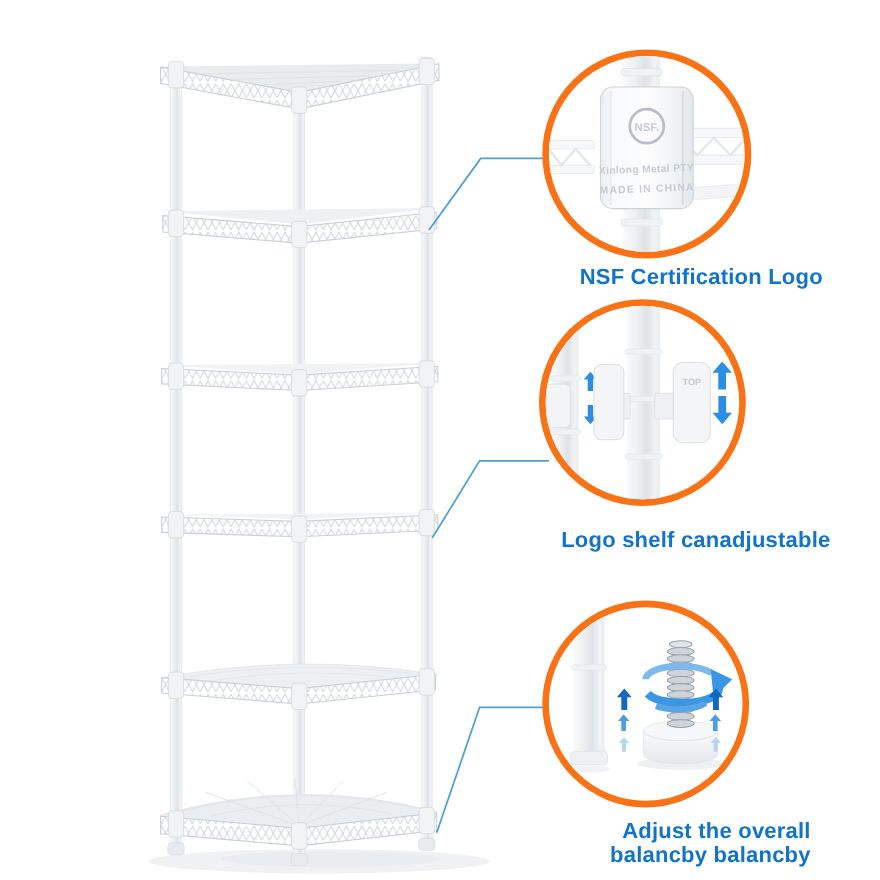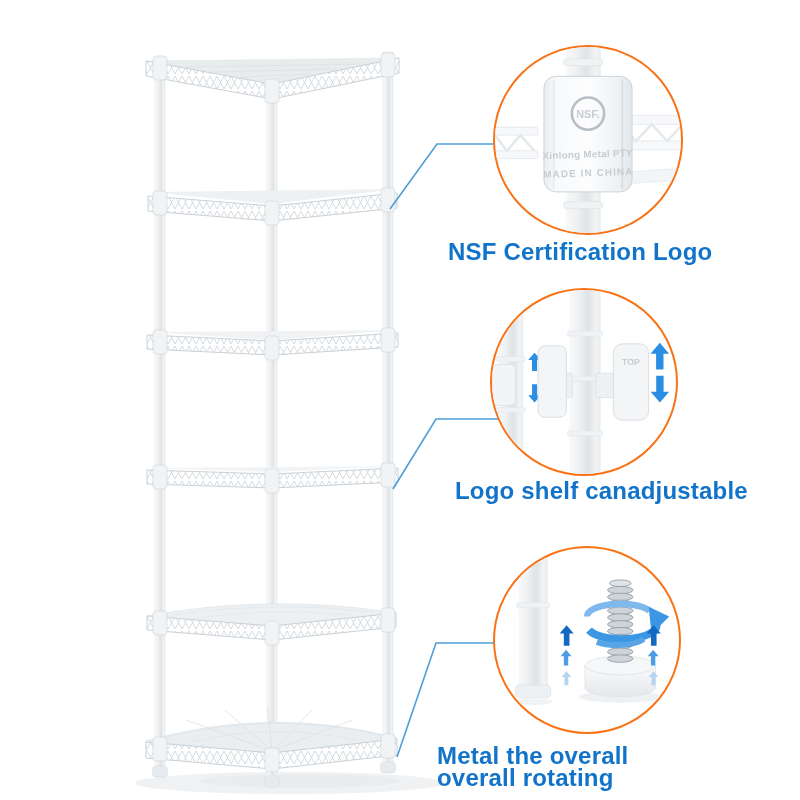--- a/index.html
+++ b/index.html
@@ -1,23 +1,23 @@
 <!DOCTYPE html>
 <html><head>
 <meta charset="utf-8">
 <style>
   html,body{margin:0;padding:0;background:#fff;}
   .stage{position:relative;width:800px;height:800px;background:#fff;overflow:hidden;
          font-family:"Liberation Sans",sans-serif;}
   .layer{position:absolute;left:0;top:0;}
-  .callout-circle{position:absolute;border-radius:50%;border:2px solid #f97316;
+  .callout-circle{position:absolute;border-radius:50%;border:6px solid #f97316;
                   background:#fff;overflow:hidden;box-sizing:border-box;}
   .callout-circle svg{display:block;width:100%;height:100%;}
-  .caption{position:absolute;color:#1173c9;font-weight:bold;font-size:24px;
-           line-height:22px;text-align:left;letter-spacing:0.2px;}
+  .caption{position:absolute;color:#1173c9;font-weight:bold;font-size:20px;
+           line-height:22px;text-align:right;letter-spacing:0.2px;}
   .engrave{font-weight:bold;fill:#c6ccd2;}
   text{font-family:"Liberation Sans",sans-serif;}
 </style>
 </head>
 <body>
 
 <div class="stage">
 
   <svg class="layer" width="800" height="800" viewBox="0 0 800 800">
     <defs>
@@ -155,21 +155,21 @@
         <text x="95" y="73" text-anchor="middle" font-size="11" class="engrave" fill="#b7bec5">NSF.</text>
       </g>
       <g transform="rotate(-2 95 118)">
         <text x="95" y="113" text-anchor="middle" font-size="10" letter-spacing="0.3" class="engrave">Xinlong Metal PTY</text>
         <text x="95" y="132" text-anchor="middle" font-size="10" letter-spacing="1.2" class="engrave" fill="#c0c7cd">MADE IN CHINA</text>
       </g>
     </svg>
   </div>
   <div class="caption" style="left:448px;top:241px;width:300px;">NSF Certification Logo</div>
 
-  <div class="callout-circle" style="left:490px;top:288px;width:188px;height:188px;">
+  <div class="callout-circle" style="left:490px;top:272px;width:188px;height:188px;">
     <svg viewBox="0 0 188 188">
       <rect x="6" y="20" width="26" height="150" fill="url(#gpole)"></rect>
       <rect x="4" y="68" width="30" height="5" rx="2" fill="#f0f3f5" stroke="#e2e6e9" stroke-width="0.6"></rect>
       <rect x="4" y="120" width="30" height="5" rx="2" fill="#f0f3f5" stroke="#e2e6e9" stroke-width="0.6"></rect>
       <rect x="0" y="76" width="24" height="42" rx="5" fill="#f2f4f6" stroke="#d9dee2" stroke-width="0.8"></rect>
       <use href="#arrUp" transform="translate(37,64) scale(0.72)" fill="#2a8ee2"></use>
       <use href="#arrUp" transform="translate(50,115) rotate(180) scale(0.72)" fill="#2a8ee2"></use>
       <rect x="79" y="0" width="32" height="188" fill="url(#gpole)"></rect>
       <rect x="77" y="42" width="36" height="5" rx="2" fill="#f0f3f5" stroke="#e2e6e9" stroke-width="0.6"></rect>
       <rect x="77" y="88" width="36" height="5" rx="2" fill="#f0f3f5" stroke="#e2e6e9" stroke-width="0.6"></rect>
@@ -220,17 +220,17 @@
       </g>
       <use href="#arrUp" transform="translate(66,79) scale(0.8)" fill="#1268c3"></use>
       <use href="#arrUp" transform="translate(67,104) scale(0.62)" fill="#4d9de6"></use>
       <use href="#arrUp" transform="translate(68,126) scale(0.55)" fill="#b5d4f2"></use>
       <use href="#arrUp" transform="translate(155,79) scale(0.8)" fill="#1268c3"></use>
       <use href="#arrUp" transform="translate(156,104) scale(0.62)" fill="#4d9de6"></use>
       <use href="#arrUp" transform="translate(157,126) scale(0.55)" fill="#b5d4f2"></use>
     </svg>
   </div>
   <div class="caption" style="left:437px;top:745px;width:300px;">
-    <div>Metal the overall</div>
-    <div>overall rotating</div>
+    <div>Adjust the overall</div>
+    <div>balancby balancby</div>
   </div>
 
 </div>
 
 </body></html>

